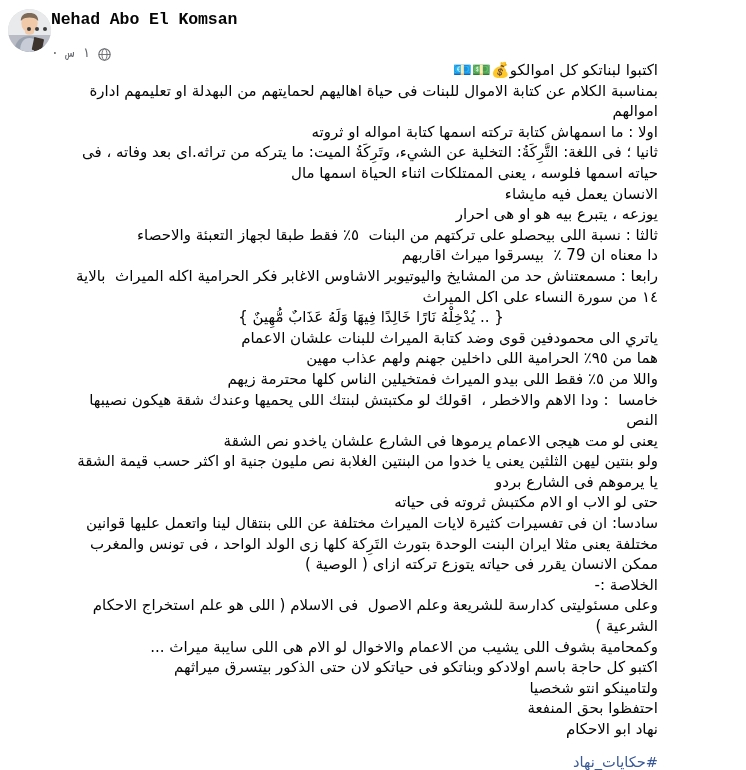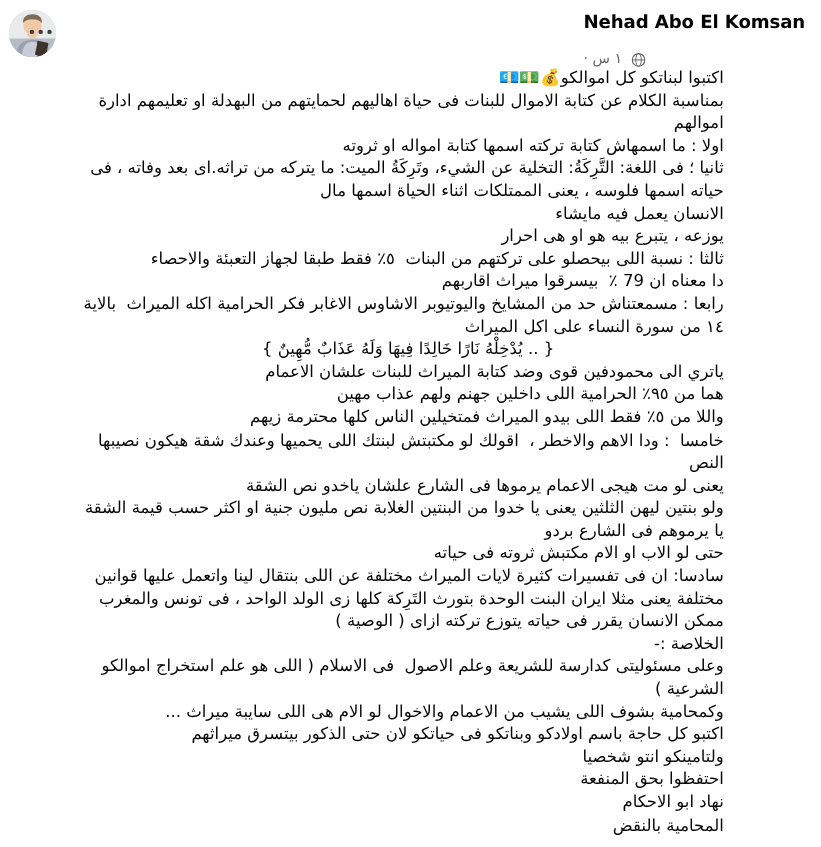--- a/index.html
+++ b/index.html
@@ -23,23 +23,24 @@
     box-sizing: border-box;
   }
 
   
   .post-header {
     position: relative;
     height: 60px;
     display: flex;
     flex-direction: row-reverse;
     align-items: flex-start;
-    justify-content: space-between;
+    justify-content: flex-start;
     padding: 9px 14px 0 0;
     box-sizing: border-box;
+    font-family: Liberation Mono, monospace;
   }
 
   .avatar {
     width: 43px;
     height: 43px;
     border-radius: 50%;
     flex: 0 0 auto;
     margin-left: 8px;
     overflow: hidden;
     position: relative;
@@ -196,24 +197,23 @@
       <div class="line verse">{ .. يُدْخِلْهُ نَارًا خَالِدًا فِيهَا وَلَهُ عَذَابٌ مُّهِينٌ }</div>
       <div class="line">ياتري الى محمودفين قوى وضد كتابة الميراث للبنات علشان الاعمام</div>
       <div class="line">هما من ٩٥٪ الحرامية اللى داخلين جهنم ولهم عذاب مهين</div>
       <div class="line">واللا من ٥٪ فقط اللى بيدو الميراث فمتخيلين الناس كلها محترمة زيهم</div>
       <div class="line">خامسا  : ودا الاهم والاخطر ،  اقولك لو مكتبتش لبنتك اللى يحميها وعندك شقة هيكون نصيبها النص</div>
       <div class="line">يعنى لو مت هيجى الاعمام يرموها فى الشارع علشان ياخدو نص الشقة</div>
       <div class="line">ولو بنتين ليهن الثلثين يعنى يا خدوا من البنتين الغلابة نص مليون جنية او اكثر حسب قيمة الشقة يا يرموهم فى الشارع بردو</div>
       <div class="line">حتى لو الاب او الام مكتبش ثروته فى حياته</div>
       <div class="line">سادسا: ان فى تفسيرات كثيرة لايات الميراث مختلفة عن اللى بنتقال لينا واتعمل عليها قوانين مختلفة يعنى مثلا ايران البنت الوحدة بتورث التَرِكة كلها زى الولد الواحد ، فى تونس والمغرب ممكن الانسان يقرر فى حياته يتوزع تركته ازاى ( الوصية )</div>
       <div class="line">الخلاصة :-</div>
-      <div class="line">وعلى مسئوليتى كدارسة للشريعة وعلم الاصول  فى الاسلام ( اللى هو علم استخراج اموالكو الشرعية )</div>
+      <div class="line">وعلى مسئوليتى كدارسة للشريعة وعلم الاصول  فى الاسلام ( اللى هو علم استخراج الاحكام الشرعية )</div>
       <div class="line">وكمحامية بشوف اللى يشيب من الاعمام والاخوال لو الام هى اللى سايبة ميراث ...</div>
       <div class="line">اكتبو كل حاجة باسم اولادكو وبناتكو فى حياتكو لان حتى الذكور بيتسرق ميراثهم</div>
       <div class="line">ولتامينكو انتو شخصيا</div>
       <div class="line">احتفظوا بحق المنفعة</div>
       <div class="line">نهاد ابو الاحكام</div>
-      <div class="line">المحامية بالنقض</div>
     </div>
 
   <a class="hashtag">#حكايات_نهاد</a>
 
 </div>
 
 </body></html>

